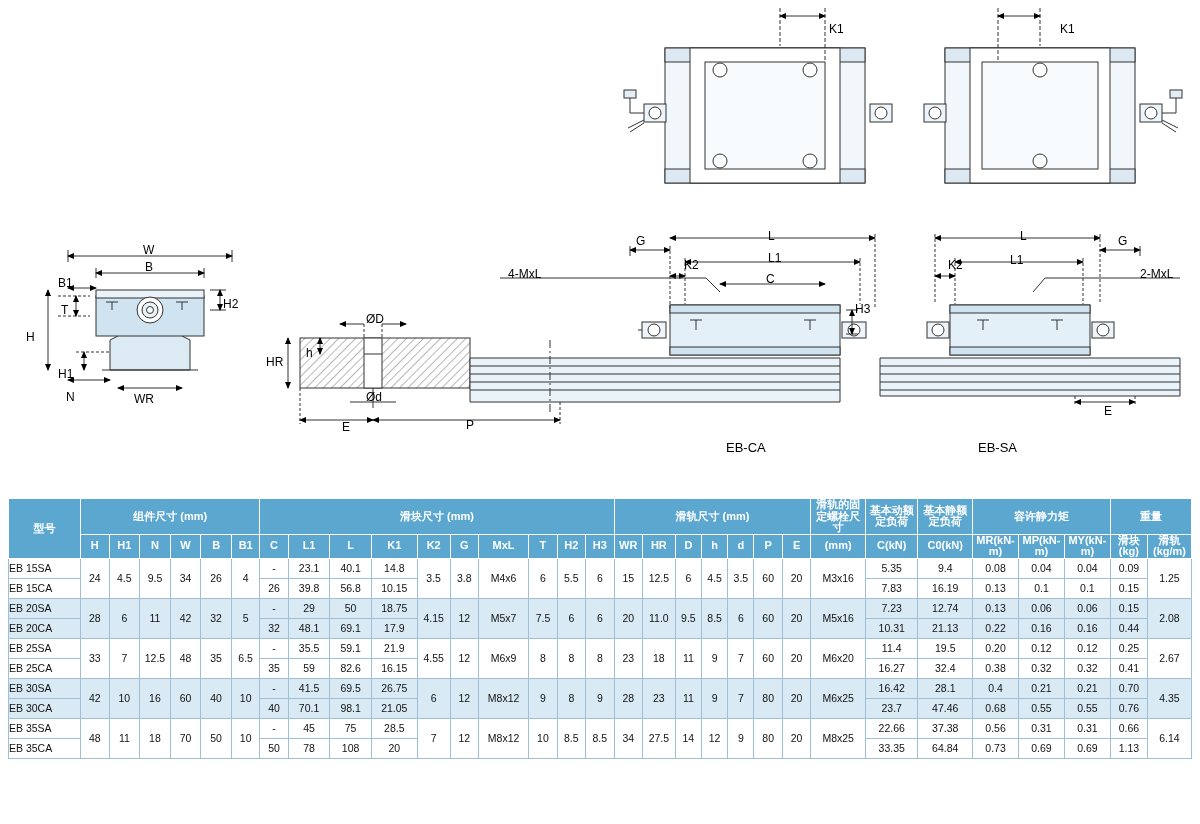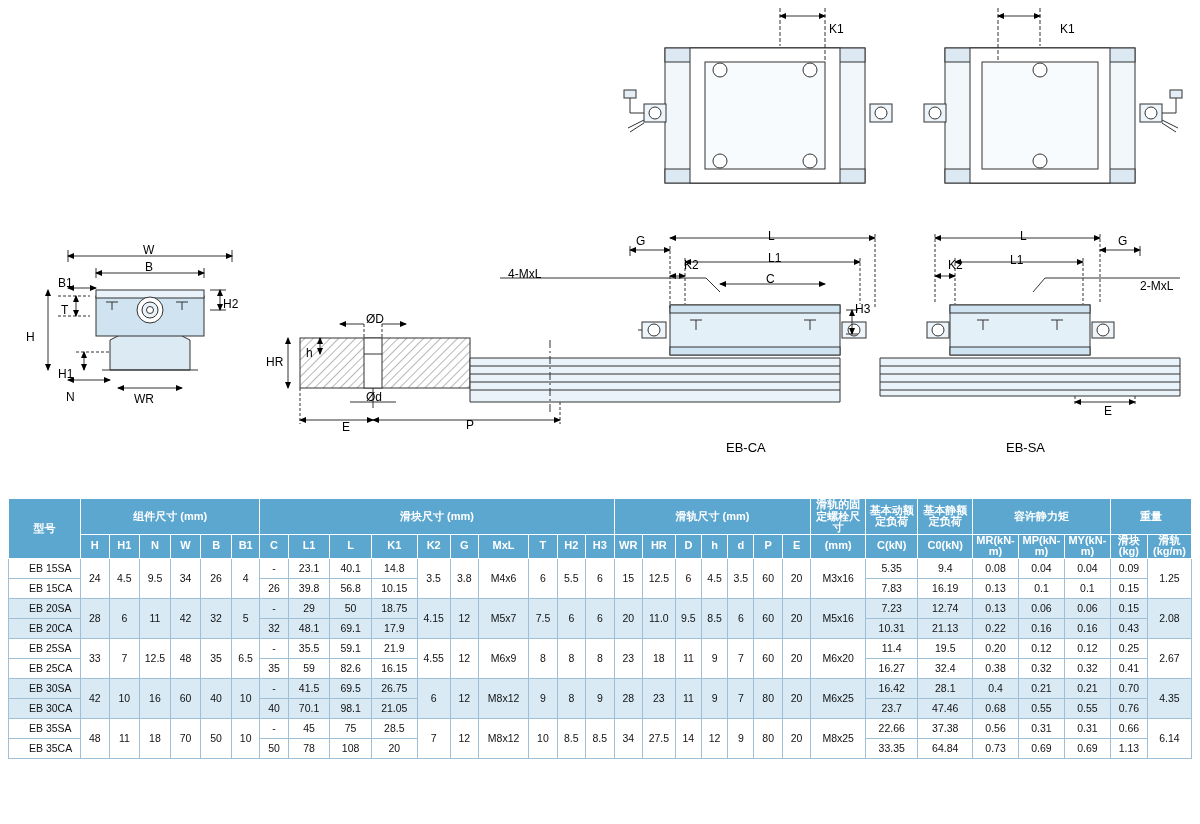--- a/index.html
+++ b/index.html
@@ -39,21 +39,21 @@
   }
   table.spec thead th{
     background:#5ba7cf;
     color:#ffffff;
     font-weight:bold;
     font-size:11px;
     border:1px solid #ffffff;
   }
   table.spec tbody tr.alt td{ background:#d9eaf5; }
   table.spec tbody tr td{ background:#ffffff; }
-  table.spec tbody td.modelcell{ text-align:left; padding-left:20px; font-size:10.5px;}
+  table.spec tbody td.modelcell{ text-align:left; padding-left:0; font-size:10.5px;}
   .hdr-model{ font-size:13px; }
   .tiny{font-size:9.5px;}
 </style>
 </head>
 <body>
 
 <div class="drawing">
 <svg width="1200" height="470" viewBox="0 0 1200 470" xmlns="http://www.w3.org/2000/svg">
   <defs>
     <marker id="ah" markerWidth="7" markerHeight="7" refX="6" refY="3" orient="auto">
@@ -291,25 +291,25 @@
 <div class="cap" style="left:768px;top:251px;">L1</div>
 <div class="cap" style="left:684px;top:258px;">K2</div>
 <div class="cap" style="left:766px;top:272px;">C</div>
 <div class="cap" style="left:855px;top:302px;">H3</div>
 <div class="cap" style="left:508px;top:267px;">4-MxL</div>
 
 <div class="cap" style="left:1020px;top:229px;">L</div>
 <div class="cap" style="left:1010px;top:253px;">L1</div>
 <div class="cap" style="left:948px;top:258px;">K2</div>
 <div class="cap" style="left:1118px;top:234px;">G</div>
-<div class="cap" style="left:1140px;top:279px;">2-MxL</div>
+<div class="cap" style="left:1140px;top:267px;">2-MxL</div>
 <div class="cap" style="left:1104px;top:404px;">E</div>
 
 <div class="cap" style="left:726px;top:440px;font-size:13px;">EB-CA</div>
-<div class="cap" style="left:1006px;top:440px;font-size:13px;">EB-SA</div>
+<div class="cap" style="left:978px;top:440px;font-size:13px;">EB-SA</div>
 
 <div class="tbl-wrap">
 <table class="spec">
   <colgroup>
     <col style="width:66px">
     <col style="width:26px">
         <col style="width:28px">
         <col style="width:28px">
     <col style="width:28px">
         <col style="width:28px">
@@ -473,21 +473,21 @@
           <td class="modelcell">EB 20CA</td>
           <td>32</td>
           <td>48.1</td>
           <td>69.1</td>
           <td>17.9</td>
           <td>10.31</td>
           <td>21.13</td>
           <td>0.22</td>
           <td>0.16</td>
           <td>0.16</td>
-          <td>0.43</td>
+          <td>0.44</td>
         </tr>
         <tr>
           <td class="modelcell">EB 25SA</td>
           <td rowspan="2">33</td>
           <td rowspan="2">7</td>
           <td rowspan="2">12.5</td>
           <td rowspan="2">48</td>
           <td rowspan="2">35</td>
           <td rowspan="2">6.5</td>
           <td>-</td>

